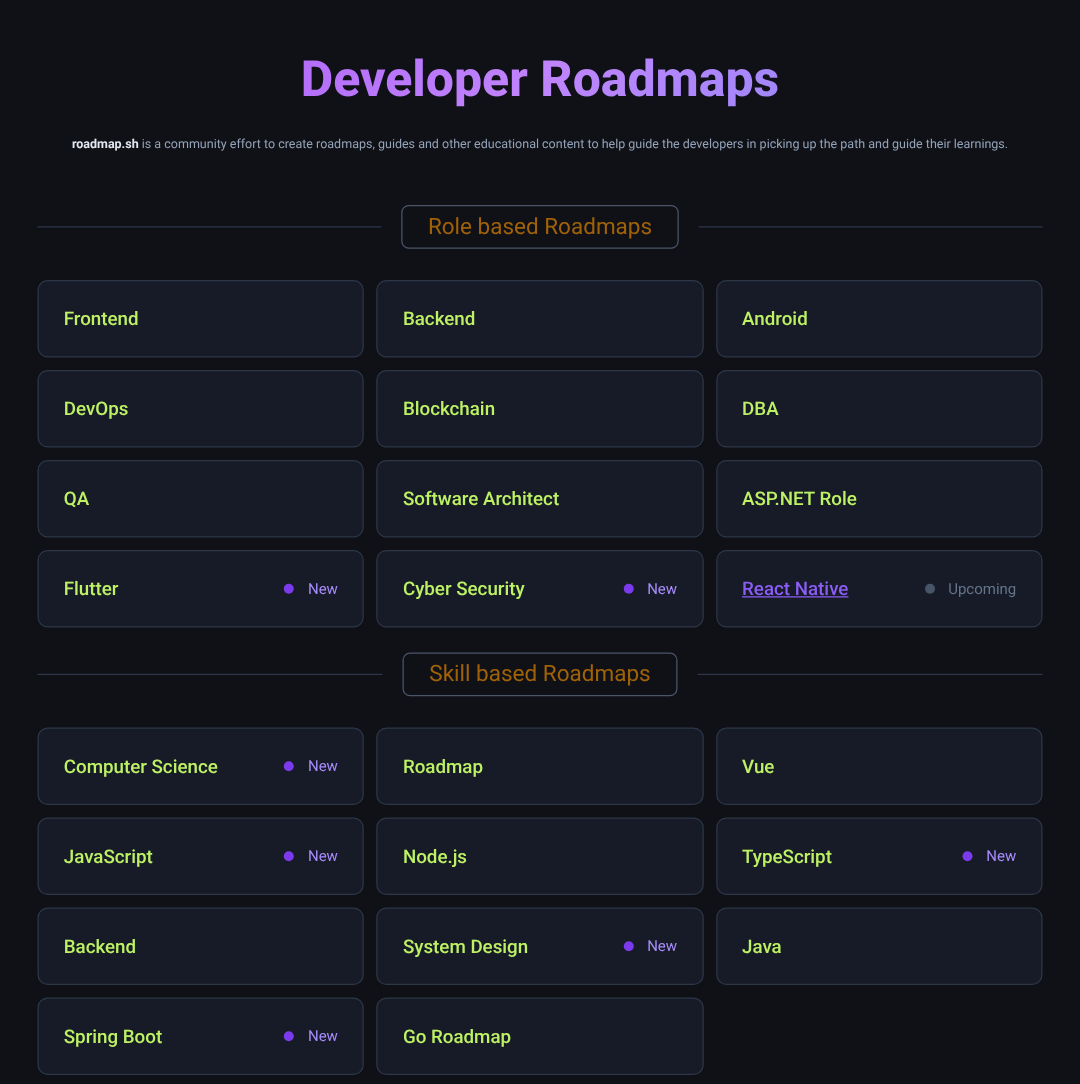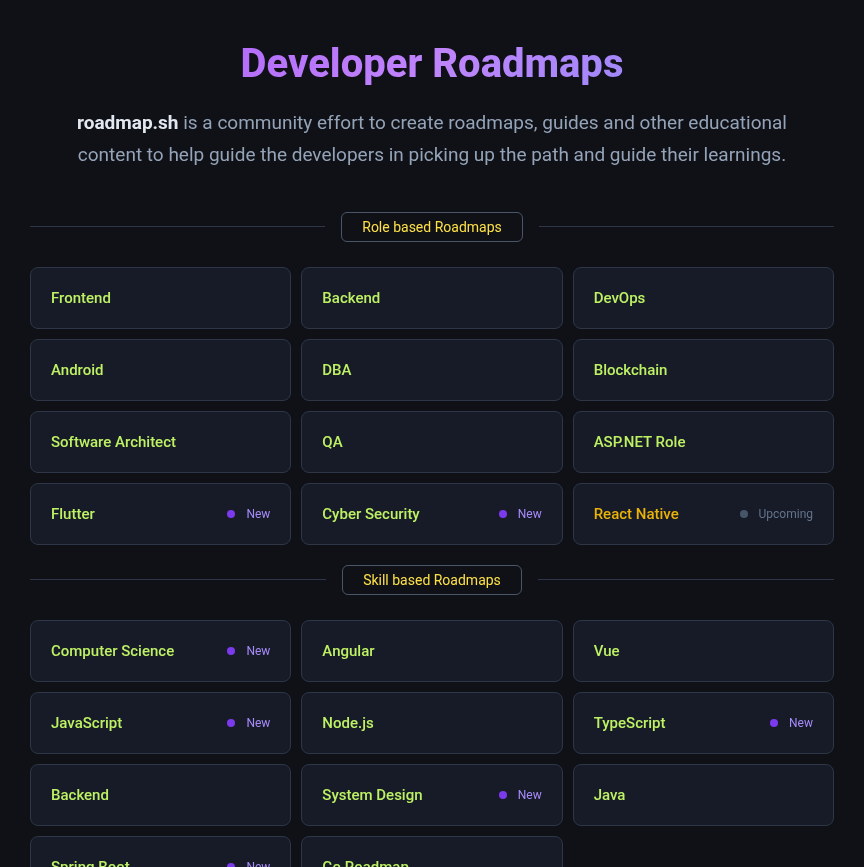--- a/index.html
+++ b/index.html
@@ -28,21 +28,21 @@
       font-weight: 800;
       background: linear-gradient(135deg, #a855f7, #c084fc, #818cf8);
       -webkit-background-clip: text;
       -webkit-text-fill-color: transparent;
       background-clip: text;
       margin-bottom: 20px;
     }
 
     .hero-description {
       text-align: center;
-      font-size: 19px;
+      font-size: 10px;
       line-height: 1.7;
       color: #94a3b8;
       max-width: 760px;
       margin: 0 auto 40px;
     }
 
     .hero-description strong {
       color: #e2e8f0;
       font-weight: 700;
     }
@@ -58,22 +58,22 @@
       content: '';
       flex: 1;
       height: 1px;
       background: #2d3748;
     }
 
     .section-label {
       padding: 6px 20px;
       border: 1px solid #4a5568;
       border-radius: 6px;
-      font-size: 14px;
-      color: #fde047;
+      font-size: 18px;
+      color: #a16207;
       margin: 0 16px;
       white-space: nowrap;
     }
 
     .roadmap-grid {
       display: grid;
       grid-template-columns: repeat(3, 1fr);
       gap: 10px;
       margin-bottom: 10px;
     }
@@ -92,21 +92,22 @@
       text-decoration: none;
     }
 
     .card-label {
       font-size: 15px;
       color: #bef264;
       font-weight: 500;
     }
 
     .card-label.upcoming {
-      color: #eab308;
+      color: #8b5cf6;
+      text-decoration: underline;
     }
 
     .badge {
       display: flex;
       align-items: center;
       gap: 11px;
       font-size: 12px;
       white-space: nowrap;
     }
 
@@ -149,36 +150,36 @@
         <span class="section-label">Role based Roadmaps</span>
       </div>
       <div class="roadmap-grid">
         <div class="roadmap-card">
           <span class="card-label">Frontend</span>
         </div>
         <div class="roadmap-card">
           <span class="card-label">Backend</span>
         </div>
         <div class="roadmap-card">
+          <span class="card-label">Android</span>
+        </div>
+        <div class="roadmap-card">
           <span class="card-label">DevOps</span>
         </div>
         <div class="roadmap-card">
-          <span class="card-label">Android</span>
+          <span class="card-label">Blockchain</span>
         </div>
         <div class="roadmap-card">
           <span class="card-label">DBA</span>
         </div>
         <div class="roadmap-card">
-          <span class="card-label">Blockchain</span>
+          <span class="card-label">QA</span>
         </div>
         <div class="roadmap-card">
           <span class="card-label">Software Architect</span>
-        </div>
-        <div class="roadmap-card">
-          <span class="card-label">QA</span>
         </div>
         <div class="roadmap-card">
           <span class="card-label">ASP.NET Role</span>
         </div>
         <div class="roadmap-card">
           <span class="card-label">Flutter</span>
           <span class="badge badge-new">
             <span class="badge-dot"></span>
             <span>New</span>
           </span>
@@ -203,21 +204,21 @@
       </div>
       <div class="roadmap-grid">
         <div class="roadmap-card">
           <span class="card-label">Computer Science</span>
           <span class="badge badge-new">
             <span class="badge-dot"></span>
             <span>New</span>
           </span>
         </div>
         <div class="roadmap-card">
-          <span class="card-label">Angular</span>
+          <span class="card-label">Roadmap</span>
         </div>
         <div class="roadmap-card">
           <span class="card-label">Vue</span>
         </div>
         <div class="roadmap-card">
           <span class="card-label">JavaScript</span>
           <span class="badge badge-new">
             <span class="badge-dot"></span>
             <span>New</span>
           </span>

